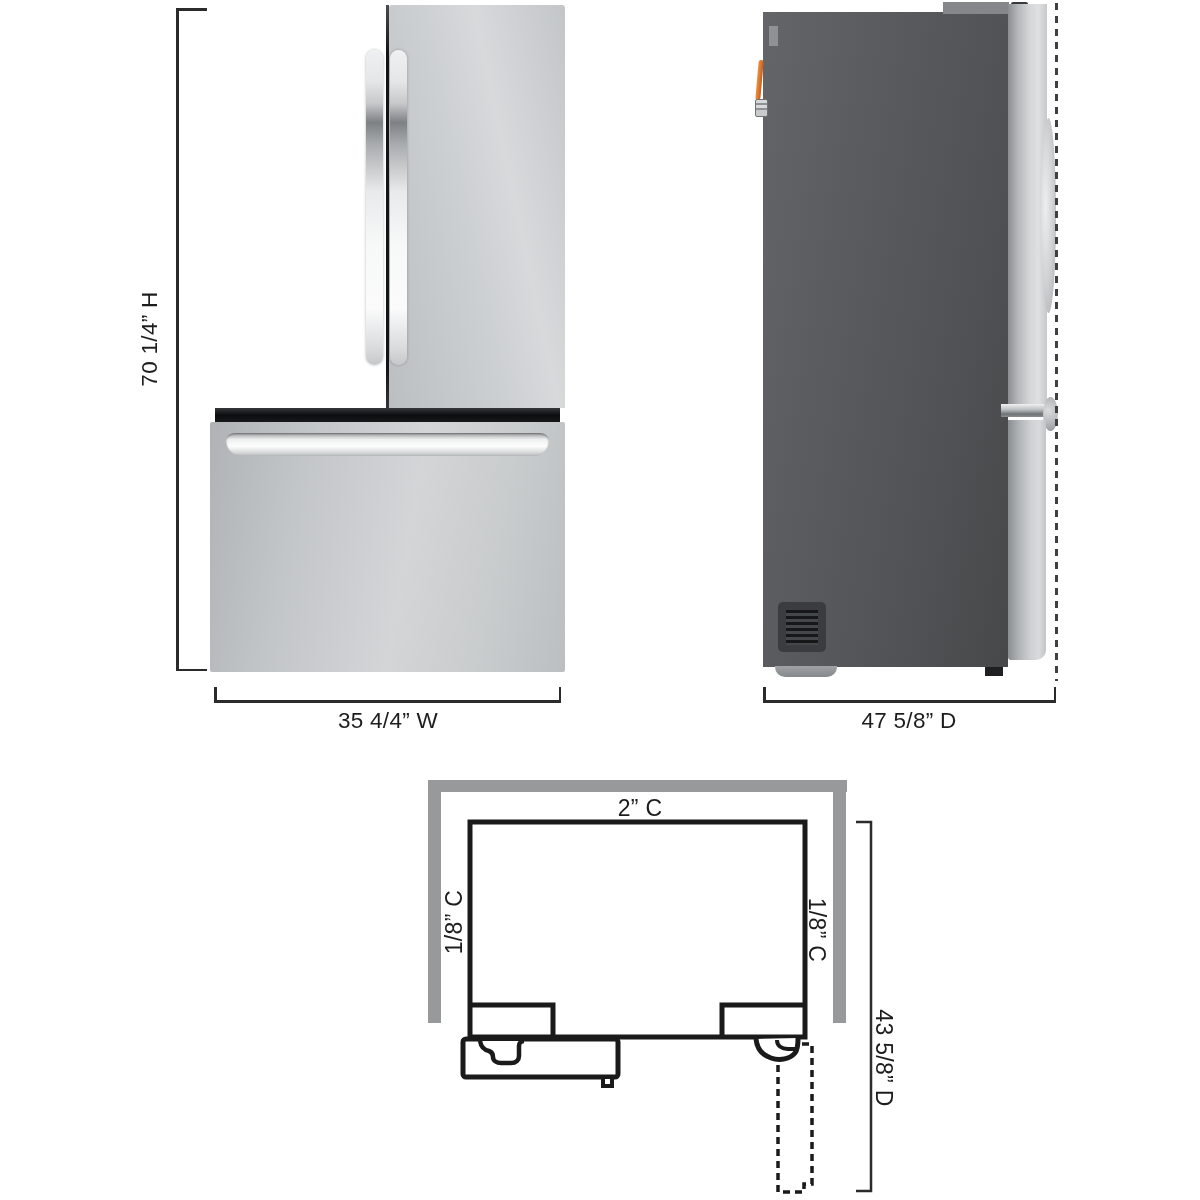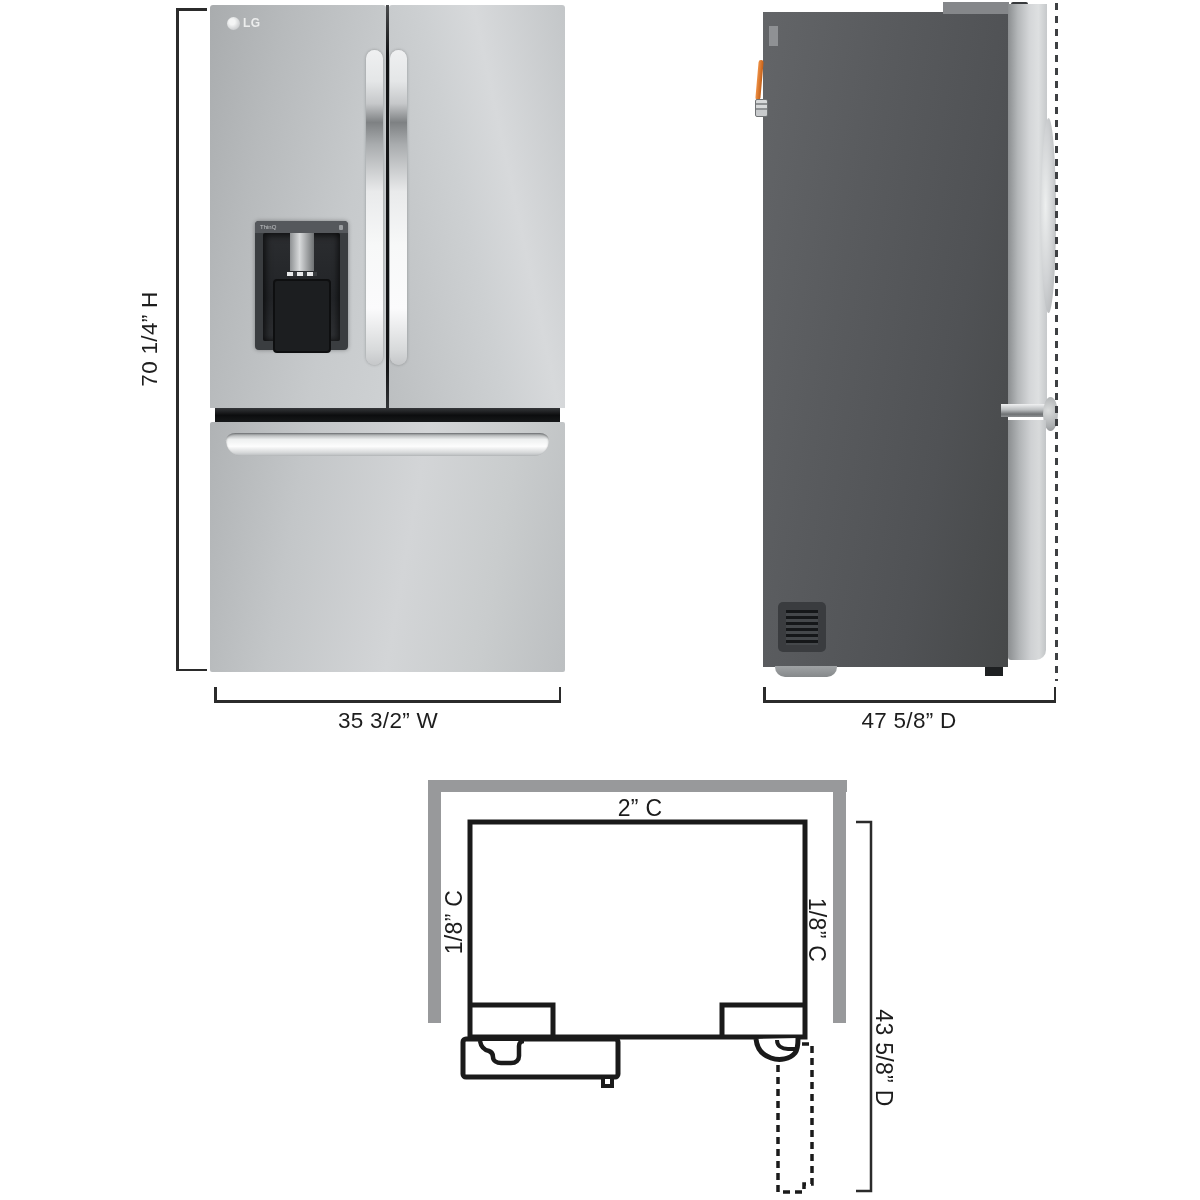--- a/index.html
+++ b/index.html
@@ -96,51 +96,34 @@
 <body>
 
 <div id="stage">
 
   <div class="dl" style="left:176px;top:8px;width:2.5px;height:663px;"></div>
   <div class="dl" style="left:176px;top:8px;width:31px;height:2.5px;"></div>
   <div class="dl" style="left:176px;top:668.5px;width:31px;height:2.5px;"></div>
   <div class="dim-label rot-ccw" style="left:150px;top:339px;">70 1/4” H</div>
 
   <div id="front" class="abs">
-    <div id="door-left" class="door">
-      <div class="lg-logo">
-        <span class="lg-circle"></span>
-        <span class="lg-text">LG</span>
-      </div>
-      <div id="dispenser">
-        <div class="dispenser-top">
-          <span class="thinq-label">ThinQ</span>
-          <span class="disp-dot"></span>
-        </div>
-        <div class="dispenser-recess">
-          <div class="spout"></div>
-          <div class="spout-lights"></div>
-          <div class="paddle"></div>
-        </div>
-      </div>
-    </div>
     <div id="door-gap"></div>
     <div id="door-right" class="door"></div>
     <div id="handle-l" class="handle"></div>
     <div id="handle-r" class="handle"></div>
     <div id="junction"></div>
     <div id="drawer">
       <div id="drawer-handle"></div>
     </div>
   </div>
 
   <div class="dl" style="left:214px;top:700px;width:347px;height:2.5px;"></div>
   <div class="dl" style="left:214px;top:687px;width:2.5px;height:16px;"></div>
   <div class="dl" style="left:558.5px;top:687px;width:2.5px;height:16px;"></div>
-  <div class="dim-label" style="left:388px;top:721px;">35 3/2” W</div>
+  <div class="dim-label" style="left:388px;top:721px;">35 4/4” W</div>
 
   <div id="side" class="abs">
     <div id="back-panel">
       <div id="back-tab"></div>
     </div>
     <div id="water-line"></div>
     <div id="water-connector"></div>
     <div id="side-cap"></div>
     <div id="side-pin"></div>
     <div id="side-door-upper"></div>

